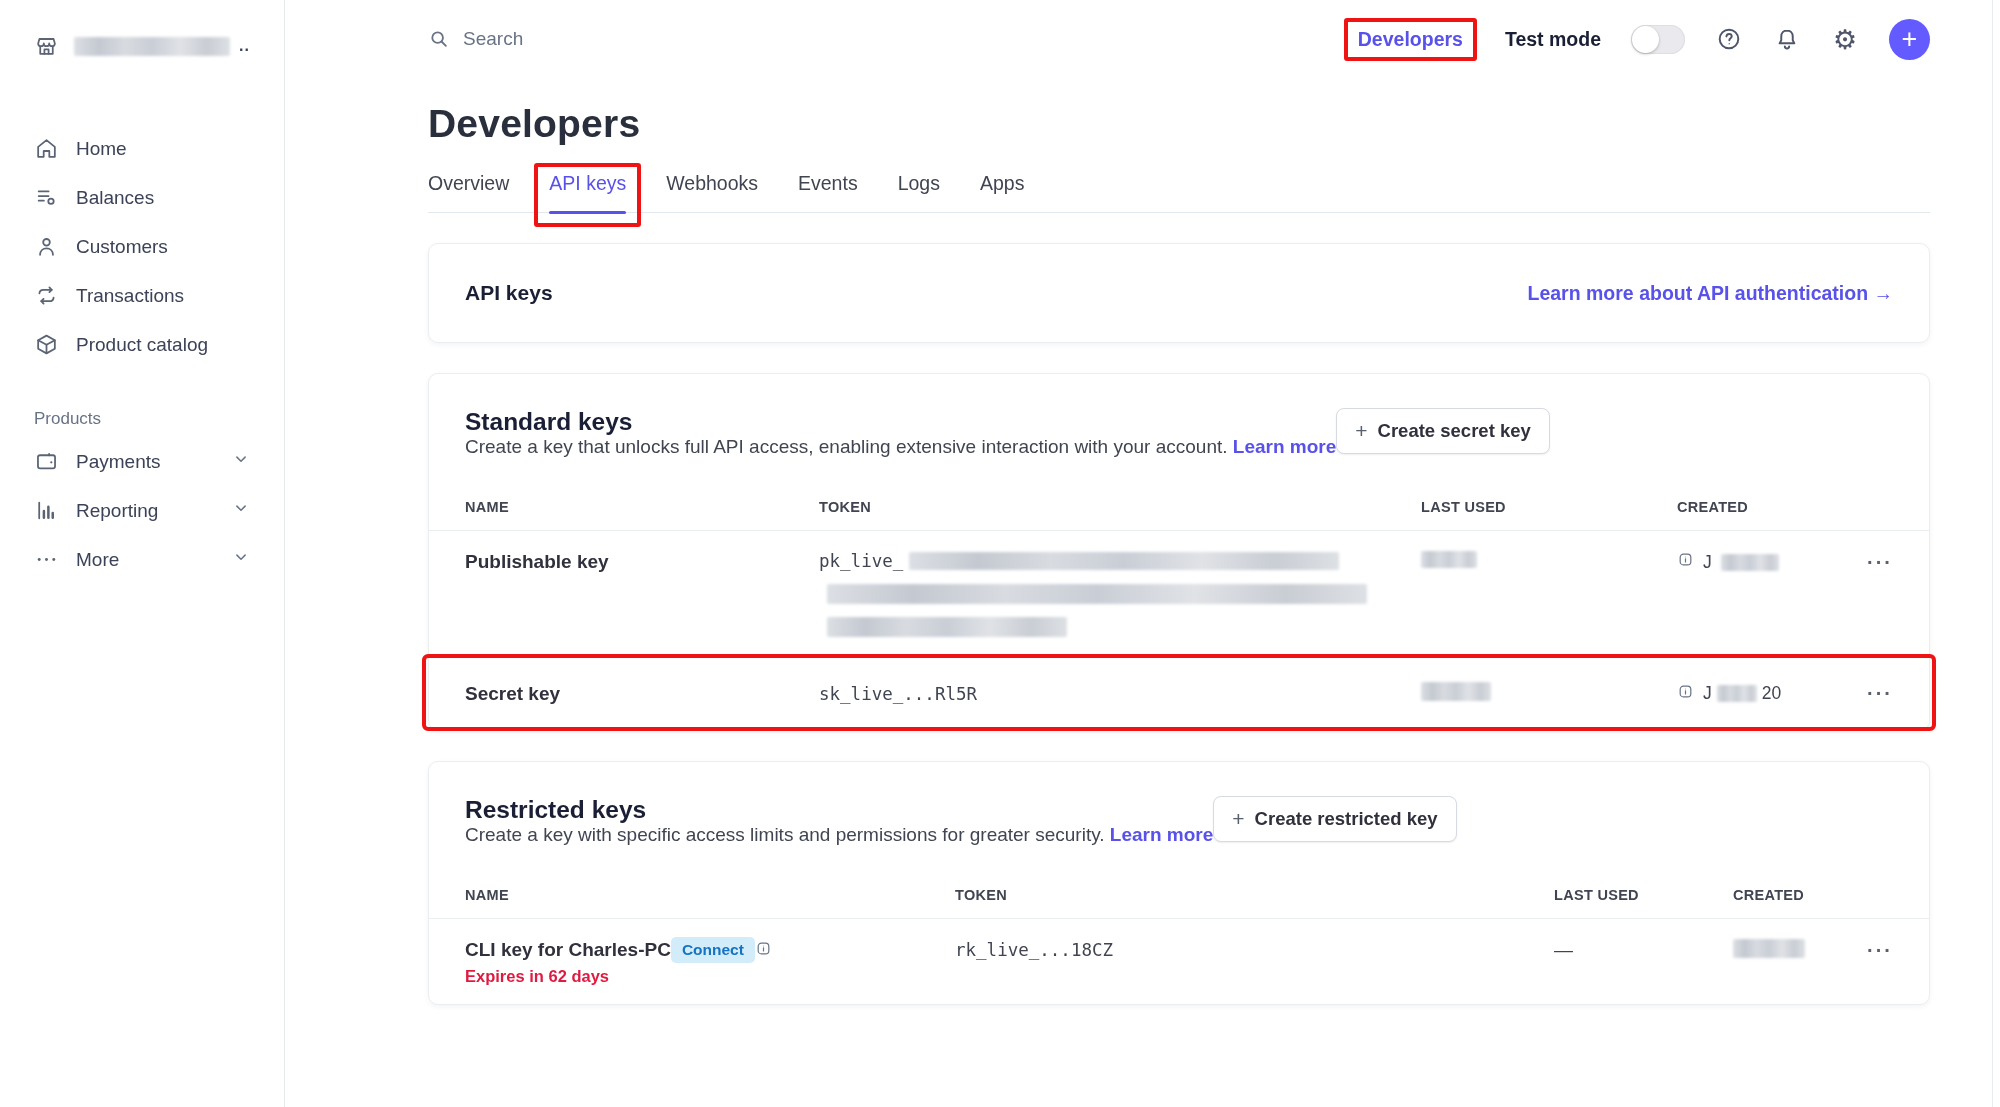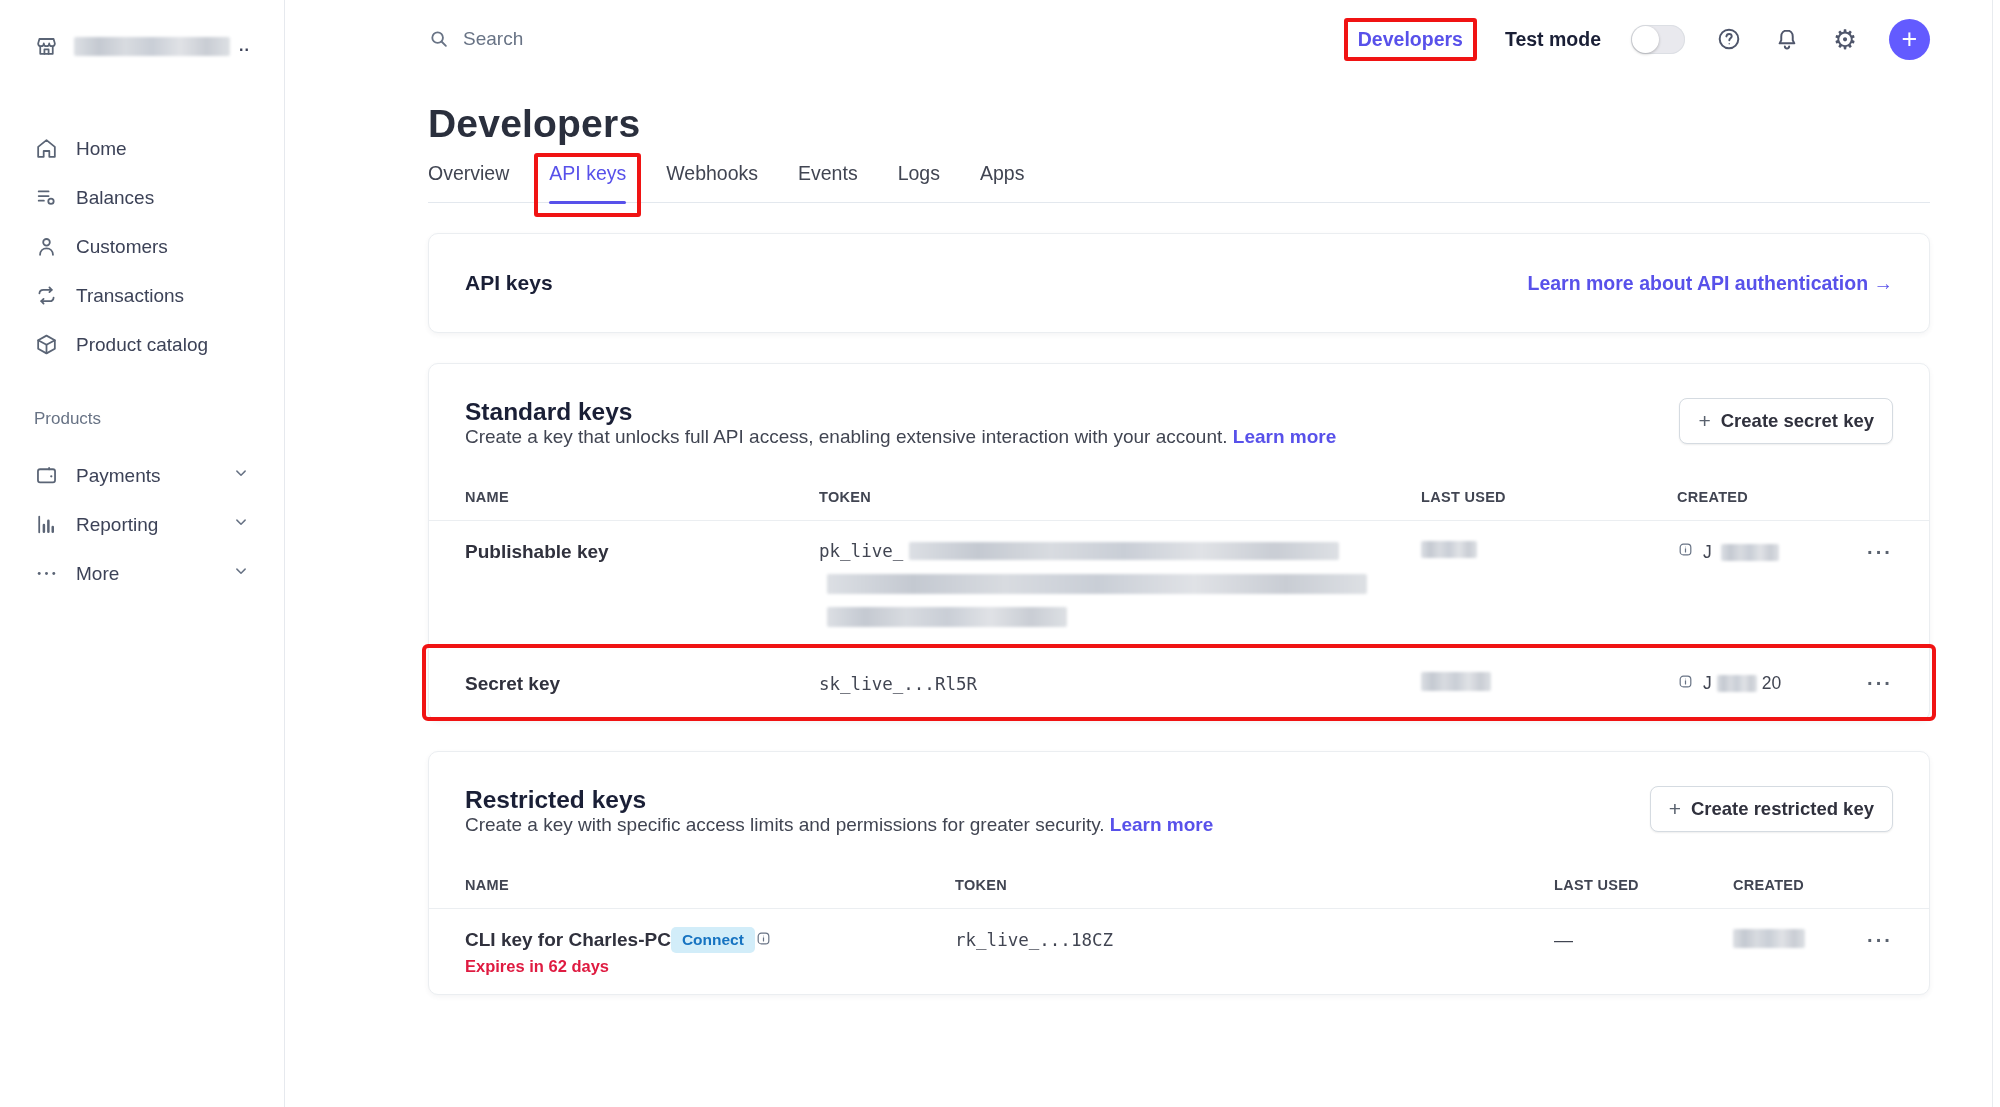--- a/index.html
+++ b/index.html
@@ -17,21 +17,21 @@
   }
   .account-row { display: flex; align-items: center; gap: 15px; padding: 0 34px; height: 40px; cursor: pointer; }
   .account-redact { width: 182px; height: 19px; }
   .account-suffix { color: #3c4257; font-weight: 700; letter-spacing: 1px; margin-left: -6px; }
   .nav { margin-top: 58px; }
   .nav-item {
     display: flex; align-items: center; gap: 17px; padding: 0 34px; height: 49px;
     font-size: 19px; color: #3c4257; cursor: pointer;
   }
   .nav-item .label { flex: 1; }
-  .section-label { padding: 0 34px; margin-top: 40px; margin-bottom: 22px; font-size: 17px; color: #687385; }
+  .section-label { padding: 0 34px; margin-top: 40px; margin-bottom: 8px; font-size: 17px; color: #687385; }
   .sideicon { width: 25px; height: 25px; flex: 0 0 25px; display: inline-flex; align-items: center; justify-content: center; }
   .sideicon svg { width: 25px; height: 25px; stroke: #5a6475; fill: none; stroke-width: 1.7; stroke-linecap: round; stroke-linejoin: round; }
   .chev svg { width: 18px; height: 18px; stroke: #687385; fill: none; stroke-width: 2; stroke-linecap: round; stroke-linejoin: round; }
 
   
   .content { position: absolute; left: 285px; top: 0; right: 0; padding: 0 70px 0 143px; }
   .topbar { display: flex; align-items: center; justify-content: space-between; height: 78px; }
   .search { display: flex; align-items: center; gap: 13px; color: #687385; font-size: 19px; cursor: text; }
   .search svg { width: 22px; height: 22px; stroke: #687385; fill: none; stroke-width: 2; stroke-linecap: round; }
   .top-right { display: flex; align-items: center; gap: 30px; }
@@ -39,36 +39,36 @@
   .testmode { font-size: 19.5px; font-weight: 700; color: #1a1f36; }
   .toggle { position: relative; width: 54px; height: 29px; border-radius: 15px; background: #e9e9ee; box-shadow: inset 0 0 0 1px #dcdfe4; cursor: pointer; }
   .toggle .knob { position: absolute; left: 1px; top: 1px; width: 27px; height: 27px; border-radius: 50%; background: #fff; box-shadow: 0 1px 3px rgba(0,0,0,.25); }
   .topicon { width: 28px; height: 28px; display: inline-flex; align-items: center; justify-content: center; cursor: pointer; }
   .topicon svg { width: 26px; height: 26px; stroke: #4f566b; fill: none; stroke-width: 1.8; stroke-linecap: round; stroke-linejoin: round; }
   .gear-glyph { font-family: "DejaVu Sans", sans-serif; font-size: 27px; color: #4f566b; line-height: 1; }
   .plus-btn { width: 41px; height: 41px; border-radius: 50%; background: #635bff; color: #fff; display: flex; align-items: center; justify-content: center; font-size: 27px; font-weight: 500; cursor: pointer; }
 
   
   .page-title { margin-top: 24px; font-size: 39px; font-weight: 800; color: #2a2f3d; letter-spacing: .2px; }
-  .tabs { display: flex; gap: 40px; margin-top: 16px; border-bottom: 1px solid #e3e8ee; }
+  .tabs { display: flex; gap: 40px; margin-top: 26px; border-bottom: 1px solid #e3e8ee; }
   .tab { position: relative; padding-bottom: 17px; font-size: 19.5px; color: #414552; cursor: pointer; }
   .tab.active { color: #5851ea; font-weight: 500; }
   .tab.active::after { content: ""; position: absolute; left: 0; right: 0; bottom: -2px; height: 3px; border-radius: 2px; background: #5851ea; }
 
   
   .card {
     background: #fff; border: 1px solid #ebeef1; border-radius: 10px;
     box-shadow: 0 2px 5px rgba(60,66,87,.06); margin-top: 30px;
   }
   .card-flex { display: flex; align-items: center; justify-content: space-between; padding: 37px 36px; }
   .card-title-sm { font-size: 21px; font-weight: 700; color: #1a1f36; }
   .link { color: #5851ea; font-weight: 600; cursor: pointer; }
   .link-lg { font-size: 19.5px; }
 
-  .card-head { display: flex; align-items: flex-start; justify-content: space-between; padding: 34px 36px 26px; }
+  .card-head { display: flex; align-items: flex-start; padding: 34px 36px 26px; }
   .card-title { font-size: 24.5px; font-weight: 800; color: #1a1f36; }
   .card-desc { font-size: 19px; color: #414552; }
   .btn {
     display: inline-flex; align-items: center; gap: 10px; border: 1px solid #d5dbe1; border-radius: 8px;
     background: #fff; padding: 10px 18px; font-size: 18.5px; font-weight: 600; color: #30313d;
     box-shadow: 0 1px 2px rgba(0,0,0,.07); cursor: pointer; white-space: nowrap;
   }
   .btn .plus { font-size: 21px; font-weight: 400; color: #59616e; }
 
   .tbl-head { display: grid; align-items: center; height: 47px; padding: 0 36px; border-bottom: 1px solid #ebeef1;

